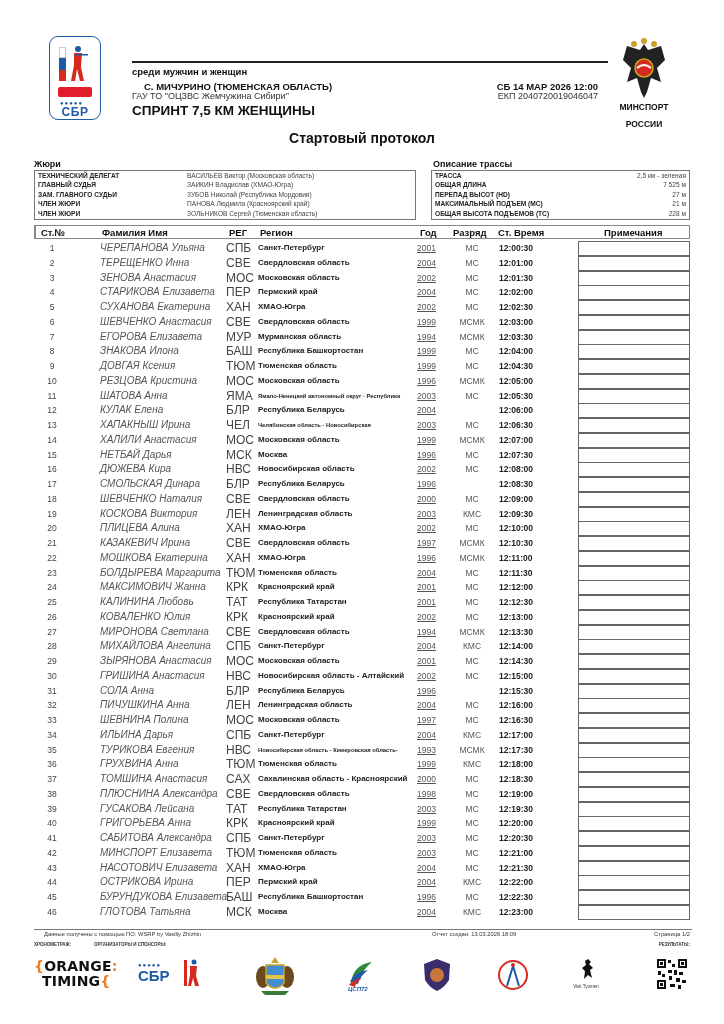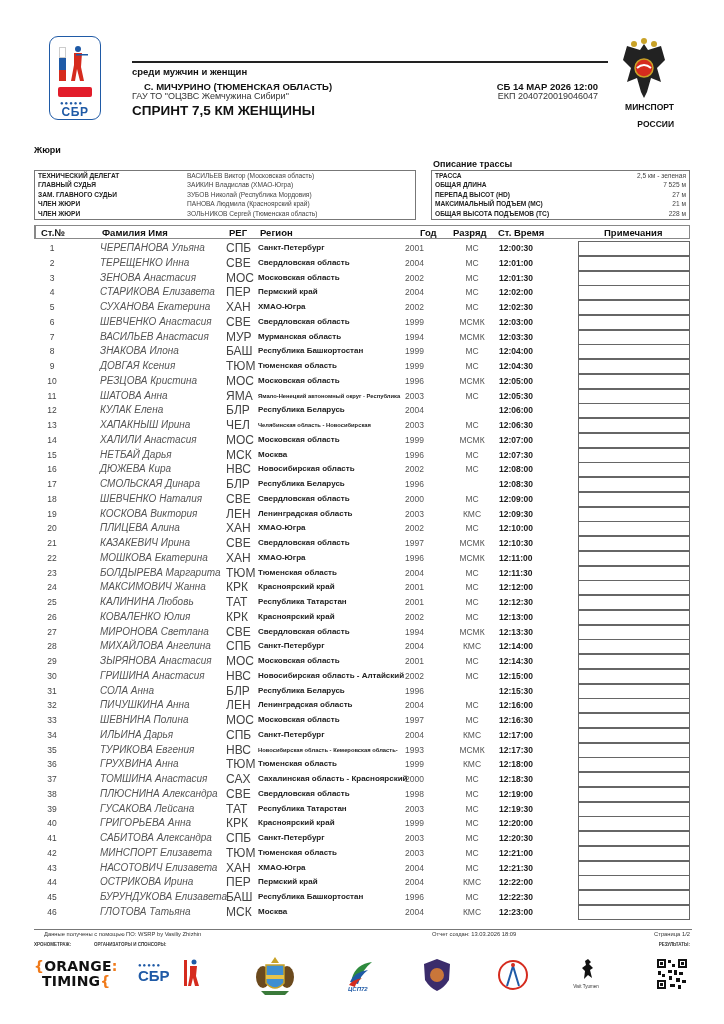--- a/index.html
+++ b/index.html
@@ -18,21 +18,21 @@
 
     .title { position: absolute; left: 132px; top: 40px; font-size: 16.5px; font-weight: bold; letter-spacing: 0.1px; }
     .title-line { position: absolute; left: 132px; top: 61px; width: 476px; height: 2px; background: #222; }
     .subtitle { position: absolute; left: 132px; top: 66px; font-size: 9.5px; font-weight: bold; }
     .location { position: absolute; left: 132px; top: 81px; font-size: 9.5px; font-weight: bold; margin-left: 12px; }
     .venue { position: absolute; left: 132px; top: 91px; font-size: 9px; color: #333; }
     .date { position: absolute; right: 126px; top: 81px; font-size: 9.5px; font-weight: bold; text-align: left; }
     .ekp { position: absolute; right: 126px; top: 91px; font-size: 9px; color: #333; text-align: left; }
     .race { position: absolute; left: 132px; top: 103px; font-size: 13.5px; font-weight: bold; }
 
-    .logo-min { position: absolute; left: 614px; top: 38px; width: 60px; height: 86px; text-align: right; }
+    .logo-min { position: absolute; left: 614px; top: 38px; width: 60px; height: 86px; text-align: center; }
     .logo-min svg { display:block; margin: 0 auto; }
     .logo-min .mtext { font-size: 8.5px; font-weight: bold; line-height: 10px; margin-top: 2px; }
 
     .protocol-title { position: absolute; left: 0; width: 724px; top: 130px; text-align: center; font-size: 14px; font-weight: bold; }
 
     
     .sect-title { position: absolute; font-size: 9px; font-weight: bold; }
     .box { position: absolute; border: 1px solid #777; }
     .box .r { height: 9.4px; font-size: 6.6px; line-height: 9.4px; position: relative; white-space: nowrap; }
     .jury .k { position: absolute; left: 3px; font-weight: bold; color: #222; }
@@ -43,21 +43,21 @@
     
     .thead { position: absolute; left: 34px; top: 225px; width: 656px; height: 14px; border: 1px solid #888; border-left: 2px solid #888; font-size: 9.5px; font-weight: bold; }
     .thead span { position: absolute; top: 1px; }
     .rows { position: absolute; left: 34px; top: 241px; width: 656px; }
     .row { position: relative; height: 14.75px; font-size: 8.5px; line-height: 14.75px; white-space: nowrap; }
     .row .no { position: absolute; left: 0; width: 36px; text-align: center; color: #444; }
     .row .nm { position: absolute; left: 66px; color: #555; font-size: 10px; font-style: italic; }
     .row .rg { position: absolute; left: 192px; color: #444; font-size: 12px; }
     .row .reg { position: absolute; left: 224px; font-weight: bold; color: #222; font-size: 8px; }
     .row .reg.small { font-size: 5.8px; }
-    .row .yr { position: absolute; left: 371px; color: #555; }
+    .row .yr { position: absolute; left: 383px; color: #555; text-decoration: underline; }
     .row .rk { position: absolute; left: 418px; width: 40px; text-align: center; color: #555; }
     .row .tm { position: absolute; left: 465px; font-weight: bold; color: #222; }
     .row .note { position: absolute; left: 544px; top: 0; width: 112px; height: 15px; border: 1px solid #666; background: #fff; }
 
     
     .foot-line { position: absolute; left: 34px; top: 929px; width: 658px; height: 1px; background: #777; }
     .foot-src { position: absolute; left: 44px; top: 931px; font-size: 5.8px; color: #333; }
     .foot-created { position: absolute; left: 432px; top: 931px; font-size: 5.8px; color: #333; }
     .foot-page { position: absolute; right: 34px; top: 931px; font-size: 5.8px; color: #333; }
     .foot-lbl { position: absolute; top: 942px; font-size: 4.5px; font-weight: bold; color: #333; }
@@ -99,23 +99,24 @@
       <circle cx="13" cy="6" r="3" fill="#c9a227"></circle>
       <circle cx="33" cy="6" r="3" fill="#c9a227"></circle>
       <circle cx="23" cy="3" r="3" fill="#c9a227"></circle>
       <circle cx="23" cy="30" r="9" fill="#d52b1e" stroke="#c9a227" stroke-width="1.5"></circle>
       <path d="M16 30 Q23 24 30 30" stroke="#fff" stroke-width="2" fill="none"></path>
     </svg>
     <div class="mtext">МИНСПОРТ</div>
     <div class="mtext" style="margin-top:7px">РОССИИ</div>
   </div>
 
+  <div class="protocol-title">Стартовый протокол</div>
 </div>
 
-<div class="sect-title" style="left:34px; top:145px;">Жюри</div>
+<div class="sect-title" style="left:34px; top:159px;">Жюри</div>
 <div class="box jury" style="left:34px; top:170px; width:382px; height:50px;">
   <div class="r">
       <span class="k">ТЕХНИЧЕСКИЙ ДЕЛЕГАТ</span>
       <span class="v">ВАСИЛЬЕВ Виктор (Московская область)</span>
     </div>
   <div class="r">
       <span class="k">ГЛАВНЫЙ СУДЬЯ</span>
       <span class="v">ЗАИКИН Владислав (ХМАО-Югра)</span>
     </div>
   <div class="r">
@@ -223,21 +224,21 @@
       <span class="nm">ШЕВЧЕНКО Анастасия</span>
       <span class="rg">СВЕ</span>
       <span class="reg">Свердловская область</span>
       <span class="yr">1999</span>
       <span class="rk">МСМК</span>
       <span class="tm">12:03:00</span>
       <div class="note"></div>
     </div>
     <div class="row">
       <span class="no">7</span>
-      <span class="nm">ВАСИЛЬЕВ Анастасия</span>
+      <span class="nm">ЕГОРОВА Елизавета</span>
       <span class="rg">МУР</span>
       <span class="reg">Мурманская область</span>
       <span class="yr">1994</span>
       <span class="rk">МСМК</span>
       <span class="tm">12:03:30</span>
       <div class="note"></div>
     </div>
     <div class="row">
       <span class="no">8</span>
       <span class="nm">ЗНАКОВА Илона</span>

